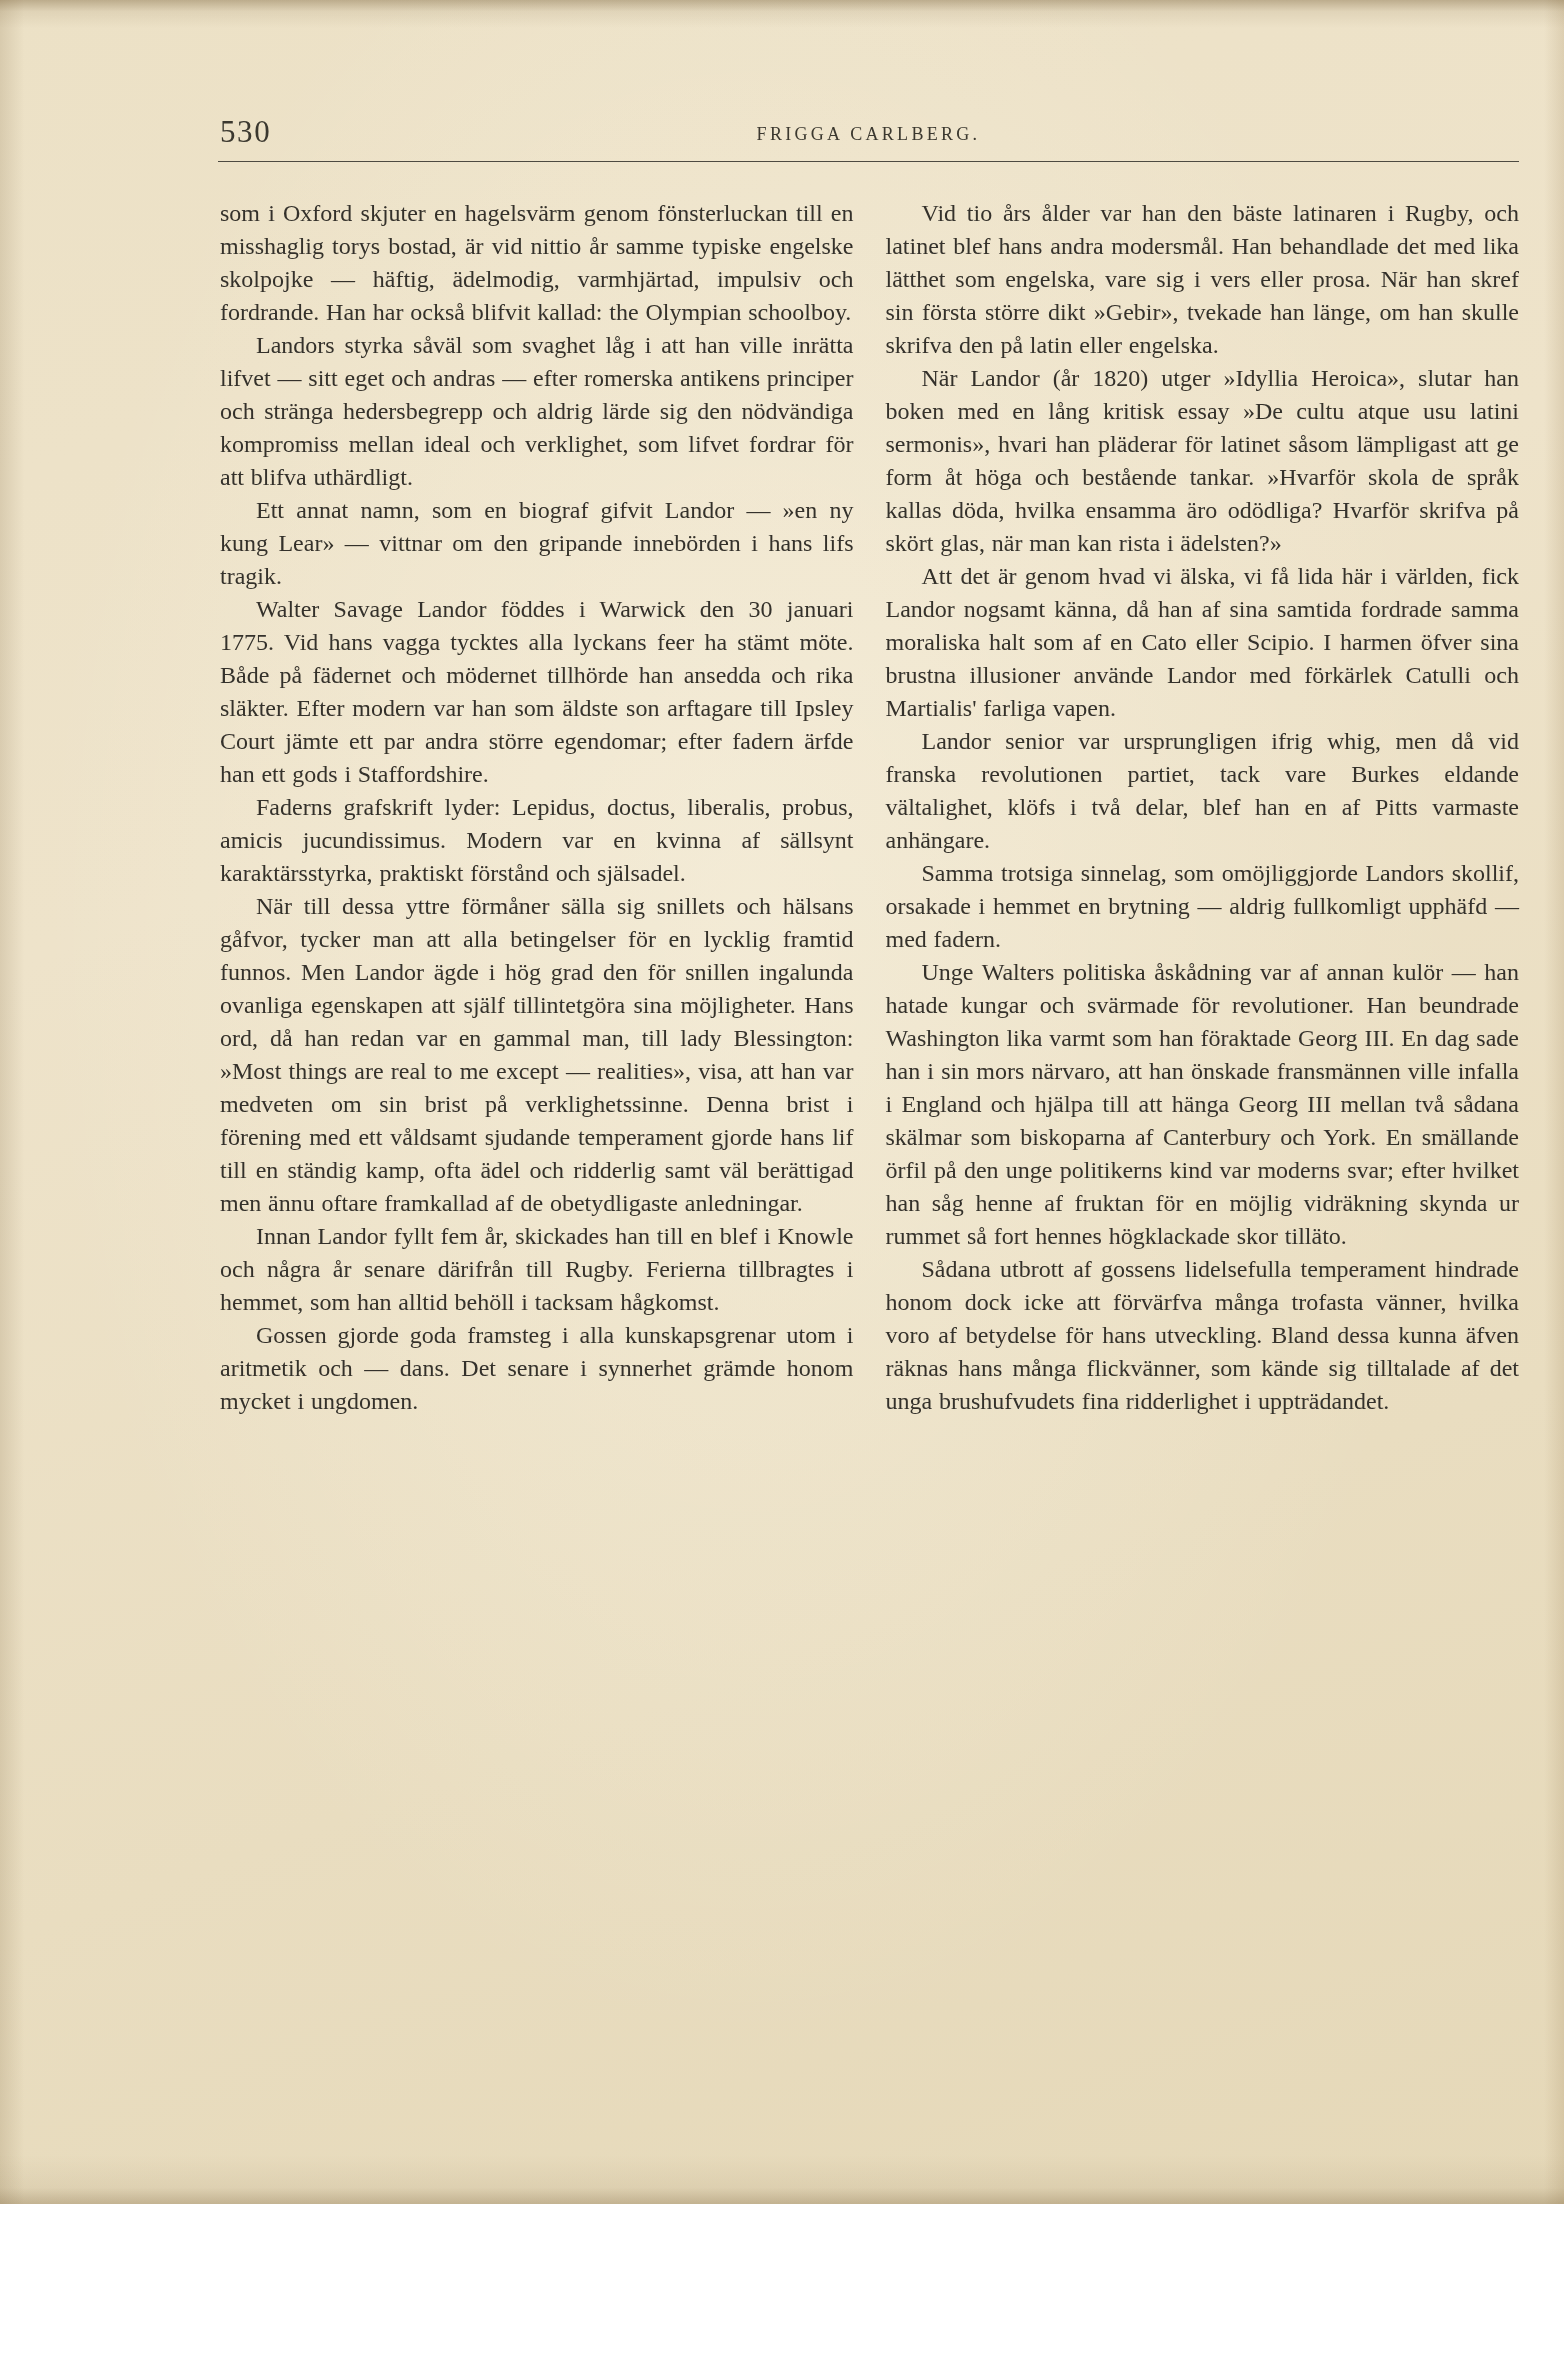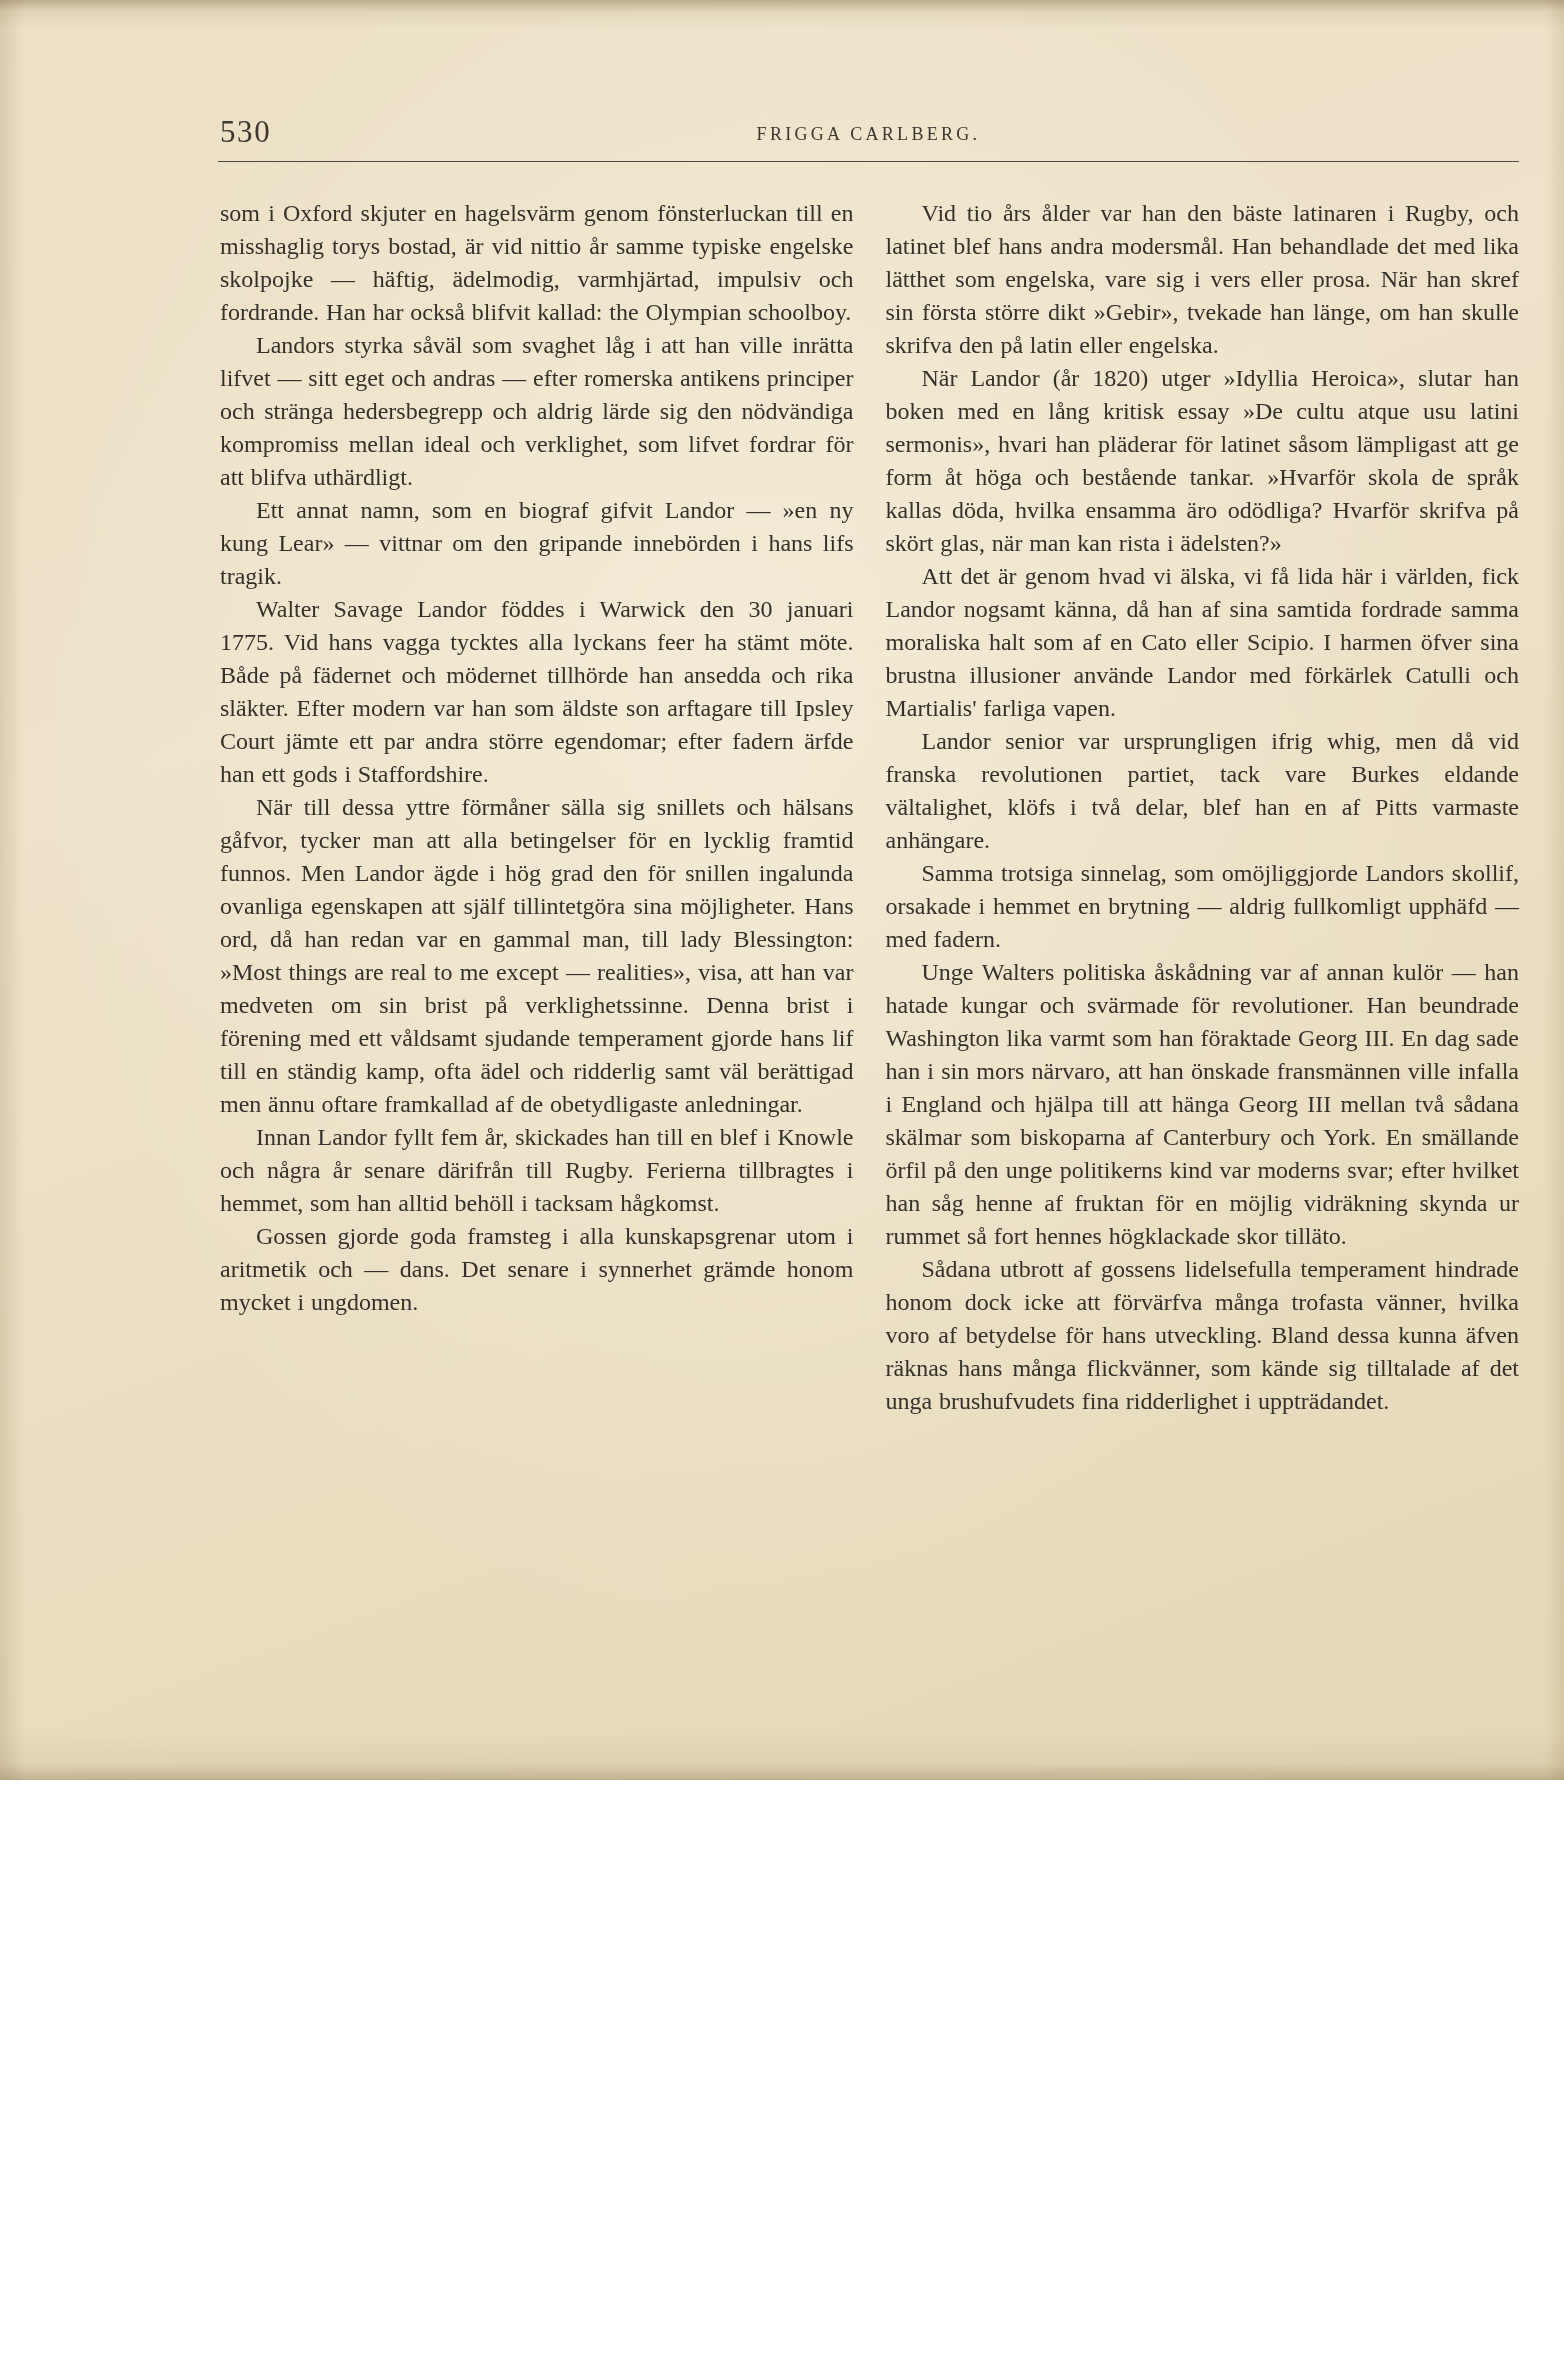--- a/index.html
+++ b/index.html
@@ -7,21 +7,21 @@
     padding: 0;
     width: 1565px;
     height: 2366px;
     overflow: hidden;
     font-family: "Liberation Serif", "DejaVu Serif", serif;
   }
 
   .paper {
     position: relative;
     width: 1565px;
-    height: 1780px;
+    height: 2204px;
     background:
       radial-gradient(ellipse at 48% 42%, rgba(255,252,240,0.35) 0%, rgba(255,252,240,0) 62%),
       linear-gradient(160deg, #ece1c6 0%, #eee3ca 35%, #e9ddc0 70%, #e5d8b8 100%);
     color: #33302a;
     box-sizing: border-box;
   }
 
   .edge-shade {
     position: absolute;
     inset: 0;
@@ -111,20 +111,21 @@
   </header>
 
   <div class="header-rule"></div>
 
   <main class="columns">
     <section class="col col-left">
         <p>som i Oxford skjuter en hagelsvärm genom fönsterluckan till en misshaglig torys bostad, är vid nittio år samme typiske engelske skolpojke — häftig, ädelmodig, varmhjärtad, impulsiv och fordrande. Han har också blifvit kallad: the Olympian schoolboy.</p>
         <p>Landors styrka såväl som svaghet låg i att han ville inrätta lifvet — sitt eget och andras — efter romerska antikens principer och stränga hedersbegrepp och aldrig lärde sig den nödvändiga kompromiss mellan ideal och verklighet, som lifvet fordrar för att blifva uthärdligt.</p>
         <p>Ett annat namn, som en biograf gifvit Landor — »en ny kung Lear» — vittnar om den gripande innebörden i hans lifs tragik.</p>
         <p>Walter Savage Landor föddes i Warwick den 30 januari 1775. Vid hans vagga tycktes alla lyckans feer ha stämt möte. Både på fädernet och mödernet tillhörde han ansedda och rika släkter. Efter modern var han som äldste son arftagare till Ipsley Court jämte ett par andra större egendomar; efter fadern ärfde han ett gods i Staffordshire.</p>
+        <p>Faderns grafskrift lyder: Lepidus, doctus, liberalis, probus, amicis jucundissimus. Modern var en kvinna af sällsynt karaktärsstyrka, praktiskt förstånd och själsadel.</p>
         <p>När till dessa yttre förmåner sälla sig snillets och hälsans gåfvor, tycker man att alla betingelser för en lycklig framtid funnos. Men Landor ägde i hög grad den för snillen ingalunda ovanliga egenskapen att själf tillintetgöra sina möjligheter. Hans ord, då han redan var en gammal man, till lady Blessington: »Most things are real to me except — realities», visa, att han var medveten om sin brist på verklighetssinne. Denna brist i förening med ett våldsamt sjudande temperament gjorde hans lif till en ständig kamp, ofta ädel och ridderlig samt väl berättigad men ännu oftare framkallad af de obetydligaste anledningar.</p>
         <p>Innan Landor fyllt fem år, skickades han till en blef i Knowle och några år senare därifrån till Rugby. Ferierna tillbragtes i hemmet, som han alltid behöll i tacksam hågkomst.</p>
         <p>Gossen gjorde goda framsteg i alla kunskapsgrenar utom i aritmetik och — dans. Det senare i synnerhet grämde honom mycket i ungdomen.</p>
       </section>
     <section class="col col-right">
         <p>Vid tio års ålder var han den bäste latinaren i Rugby, och latinet blef hans andra modersmål. Han behandlade det med lika lätthet som engelska, vare sig i vers eller prosa. När han skref sin första större dikt »Gebir», tvekade han länge, om han skulle skrifva den på latin eller engelska.</p>
         <p>När Landor (år 1820) utger »Idyllia Heroica», slutar han boken med en lång kritisk essay »De cultu atque usu latini sermonis», hvari han pläderar för latinet såsom lämpligast att ge form åt höga och bestående tankar. »Hvarför skola de språk kallas döda, hvilka ensamma äro odödliga? Hvarför skrifva på skört glas, när man kan rista i ädelsten?»</p>
         <p>Att det är genom hvad vi älska, vi få lida här i världen, fick Landor nogsamt känna, då han af sina samtida fordrade samma moraliska halt som af en Cato eller Scipio. I harmen öfver sina brustna illusioner använde Landor med förkärlek Catulli och Martialis' farliga vapen.</p>
         <p>Landor senior var ursprungligen ifrig whig, men då vid franska revolutionen partiet, tack vare Burkes eldande vältalighet, klöfs i två delar, blef han en af Pitts varmaste anhängare.</p>
         <p>Samma trotsiga sinnelag, som omöjliggjorde Landors skollif, orsakade i hemmet en brytning — aldrig fullkomligt upphäfd — med fadern.</p>

